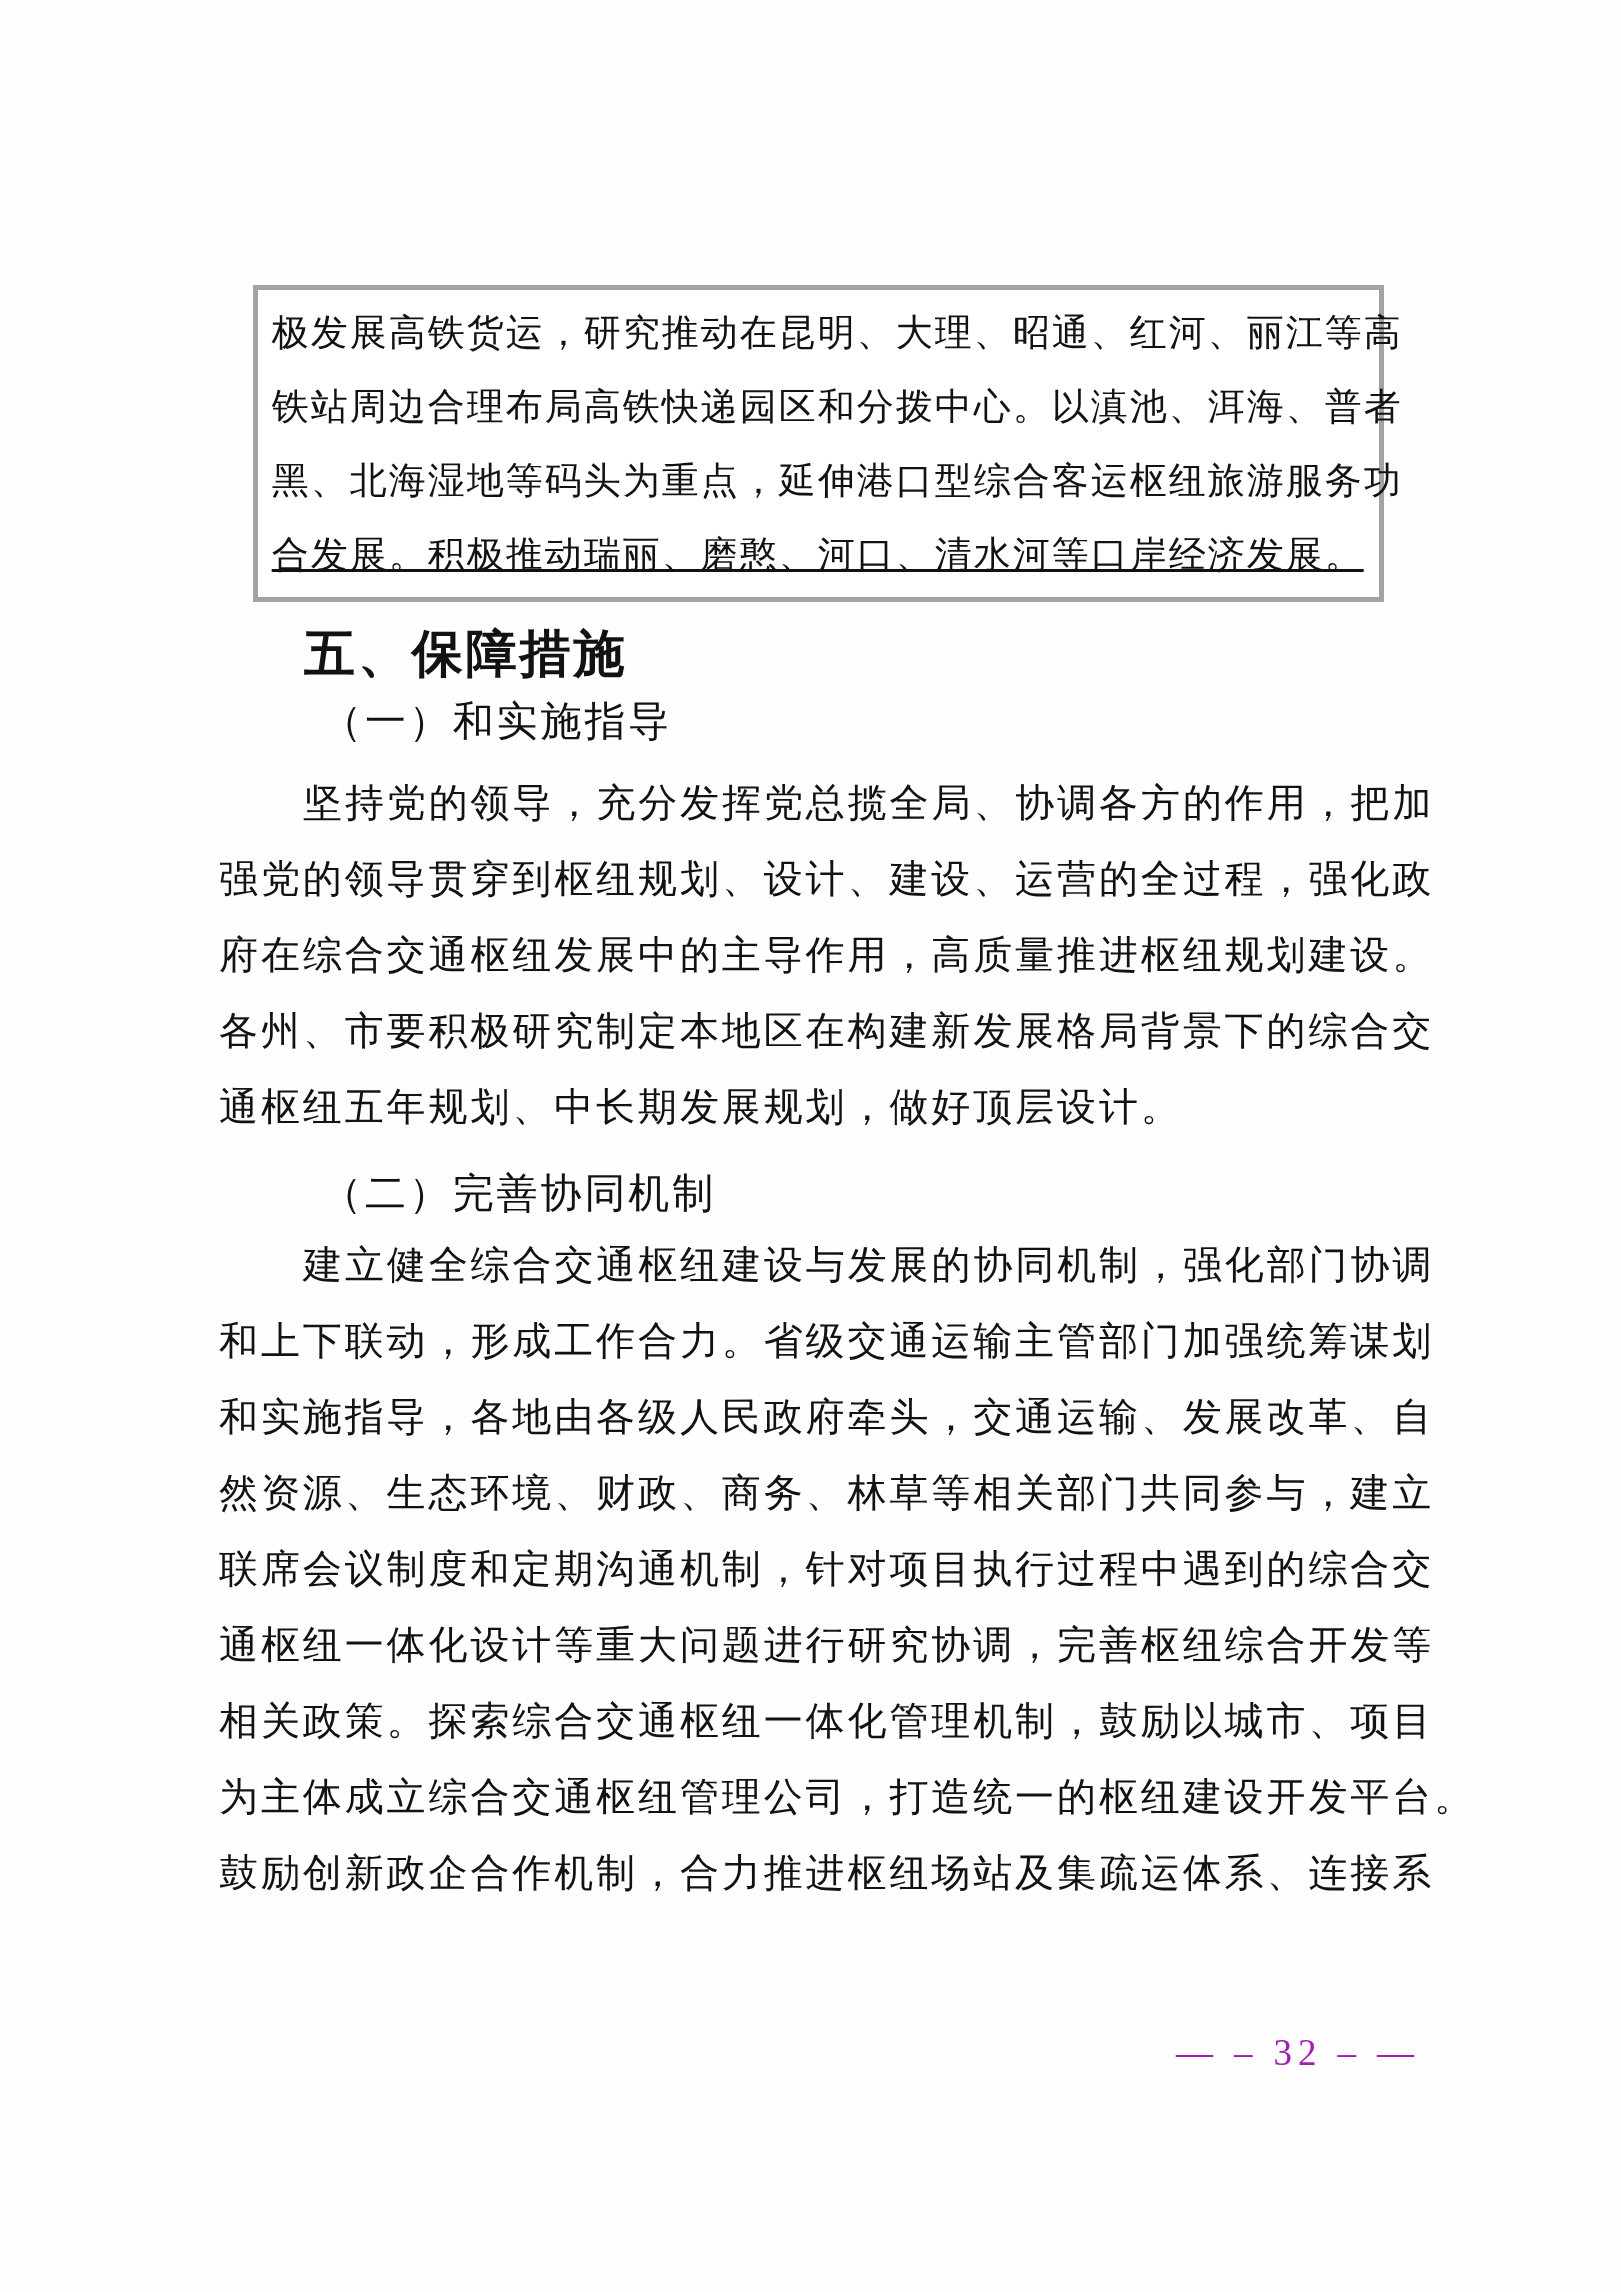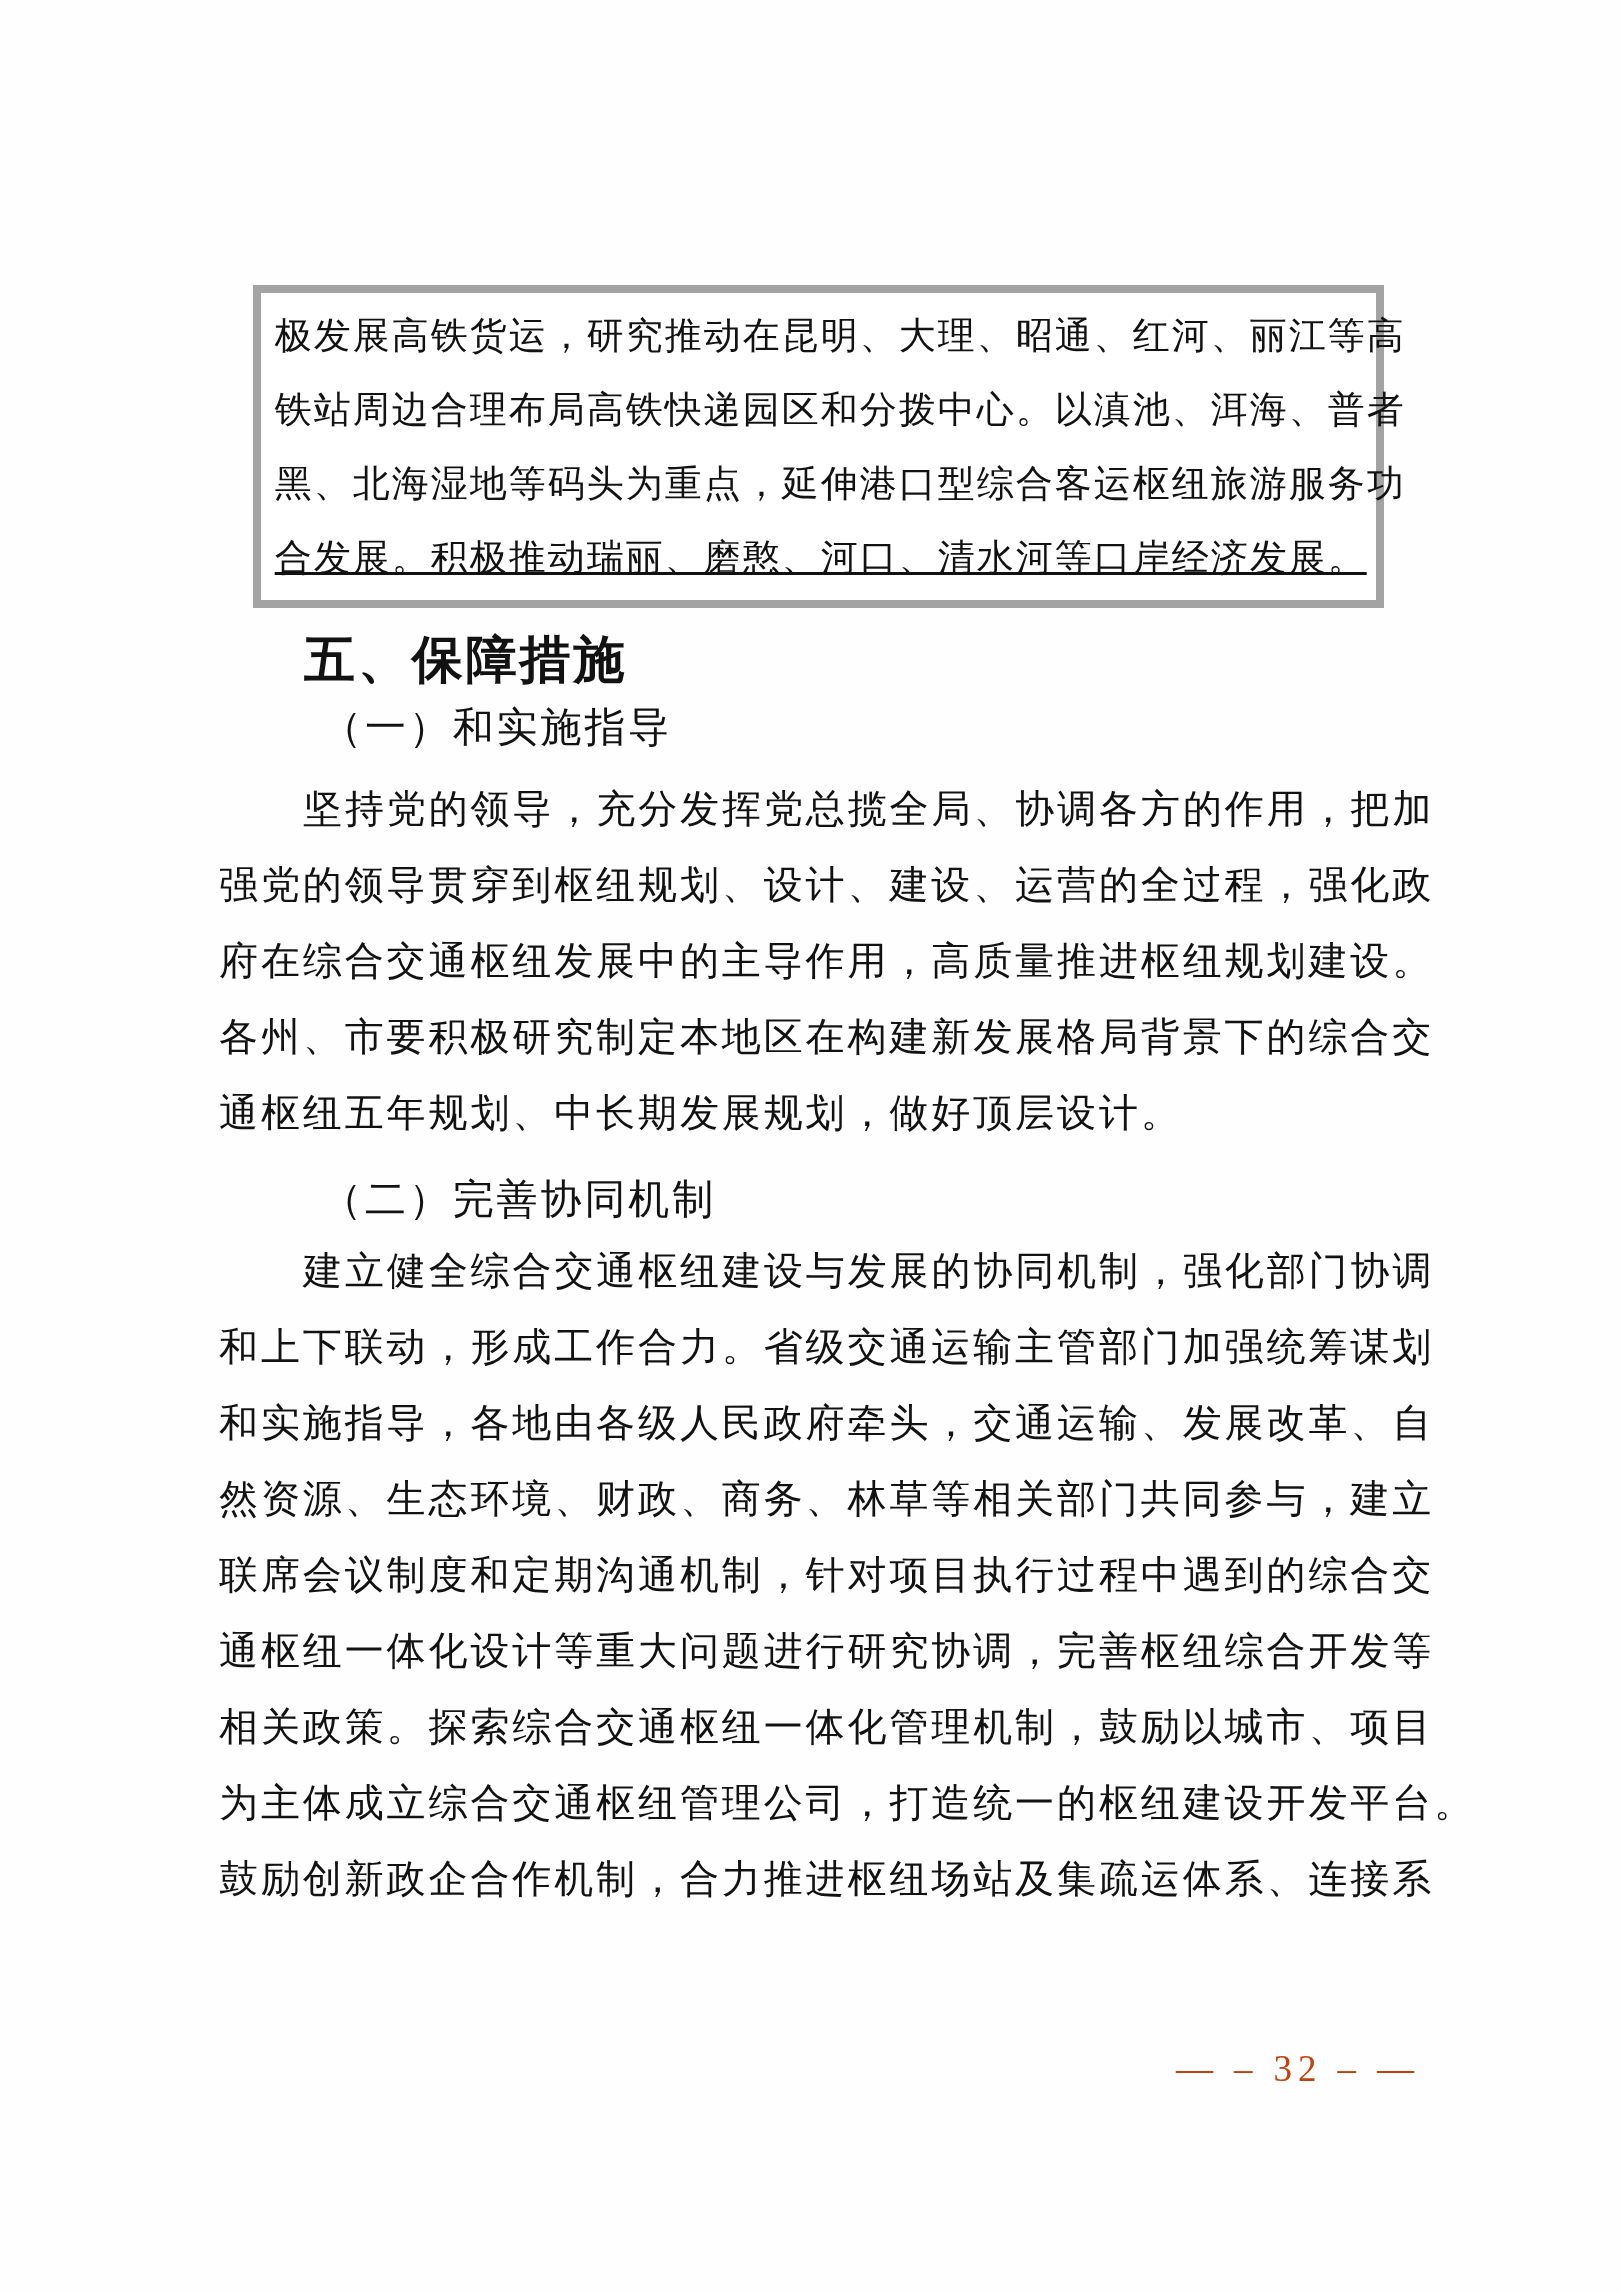--- a/index.html
+++ b/index.html
@@ -17,21 +17,21 @@
   }
   .content{
     position:absolute;left:219px;top:0;width:1198px;
   }
   
   .quote-box{
     box-sizing:border-box;
     margin-left:34px;
     margin-top:285px;
     width:1131px;
-    border:8px solid #a3a3a3;
+    border:5px solid #a3a3a3;
     padding:5.9px 13.7px 4.9px 13.7px;
     background:#ffffff;
   }
   .quote-box .line{
     font-size:37px;
     letter-spacing:2px;
     line-height:74px;
     white-space:nowrap;
     text-align:justify;
     text-align-last:justify;
@@ -79,23 +79,22 @@
   .para .line.last{
     text-align-last:left;
   }
   
   .footer-page{
     position:absolute;
     right:201px;
     top:2031px;
     font-size:37px;
     letter-spacing:5.9px;
-    color:#c2410c;
+    color:#a21caf;
     white-space:nowrap;
-    margin-top:16px;
   }
 </style>
 </head>
 <body>
 
 <div class="page">
   <div class="content">
 
     <div class="quote-box">
       <div class="line">极发展高铁货运，研究推动在昆明、大理、昭通、红河、丽江等高</div>

